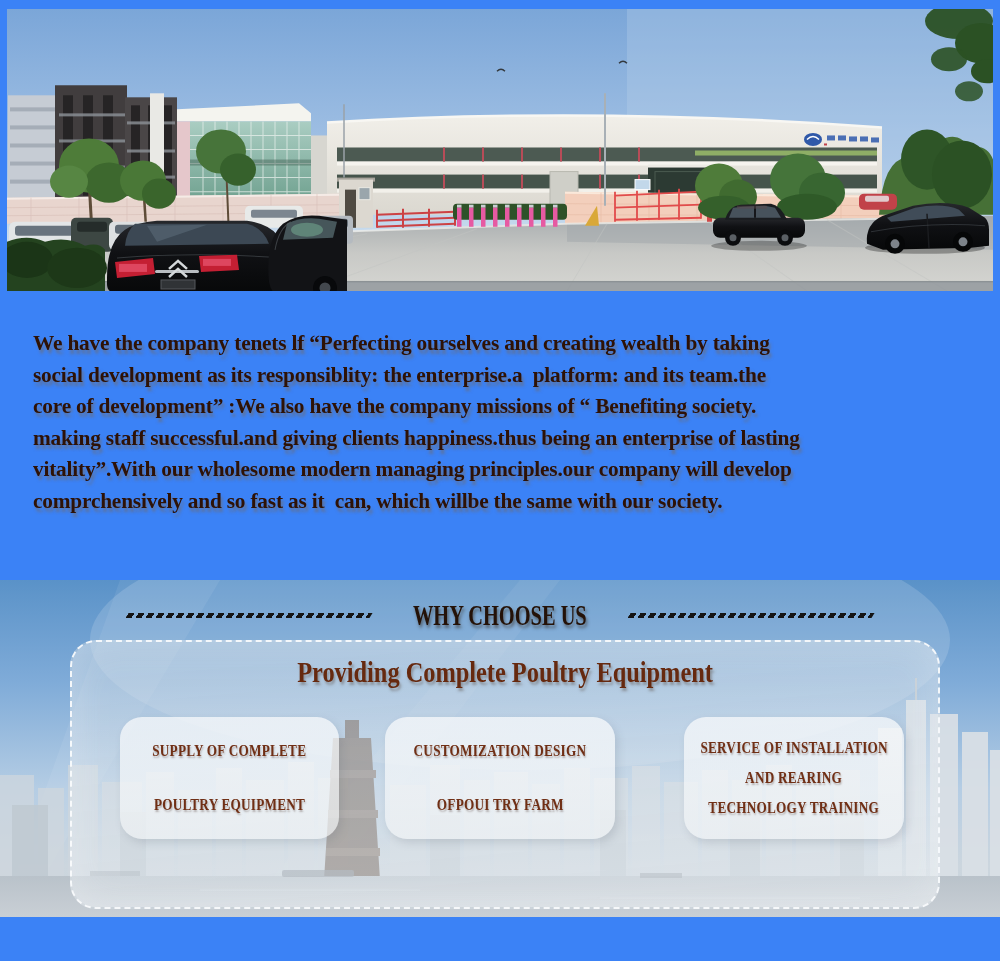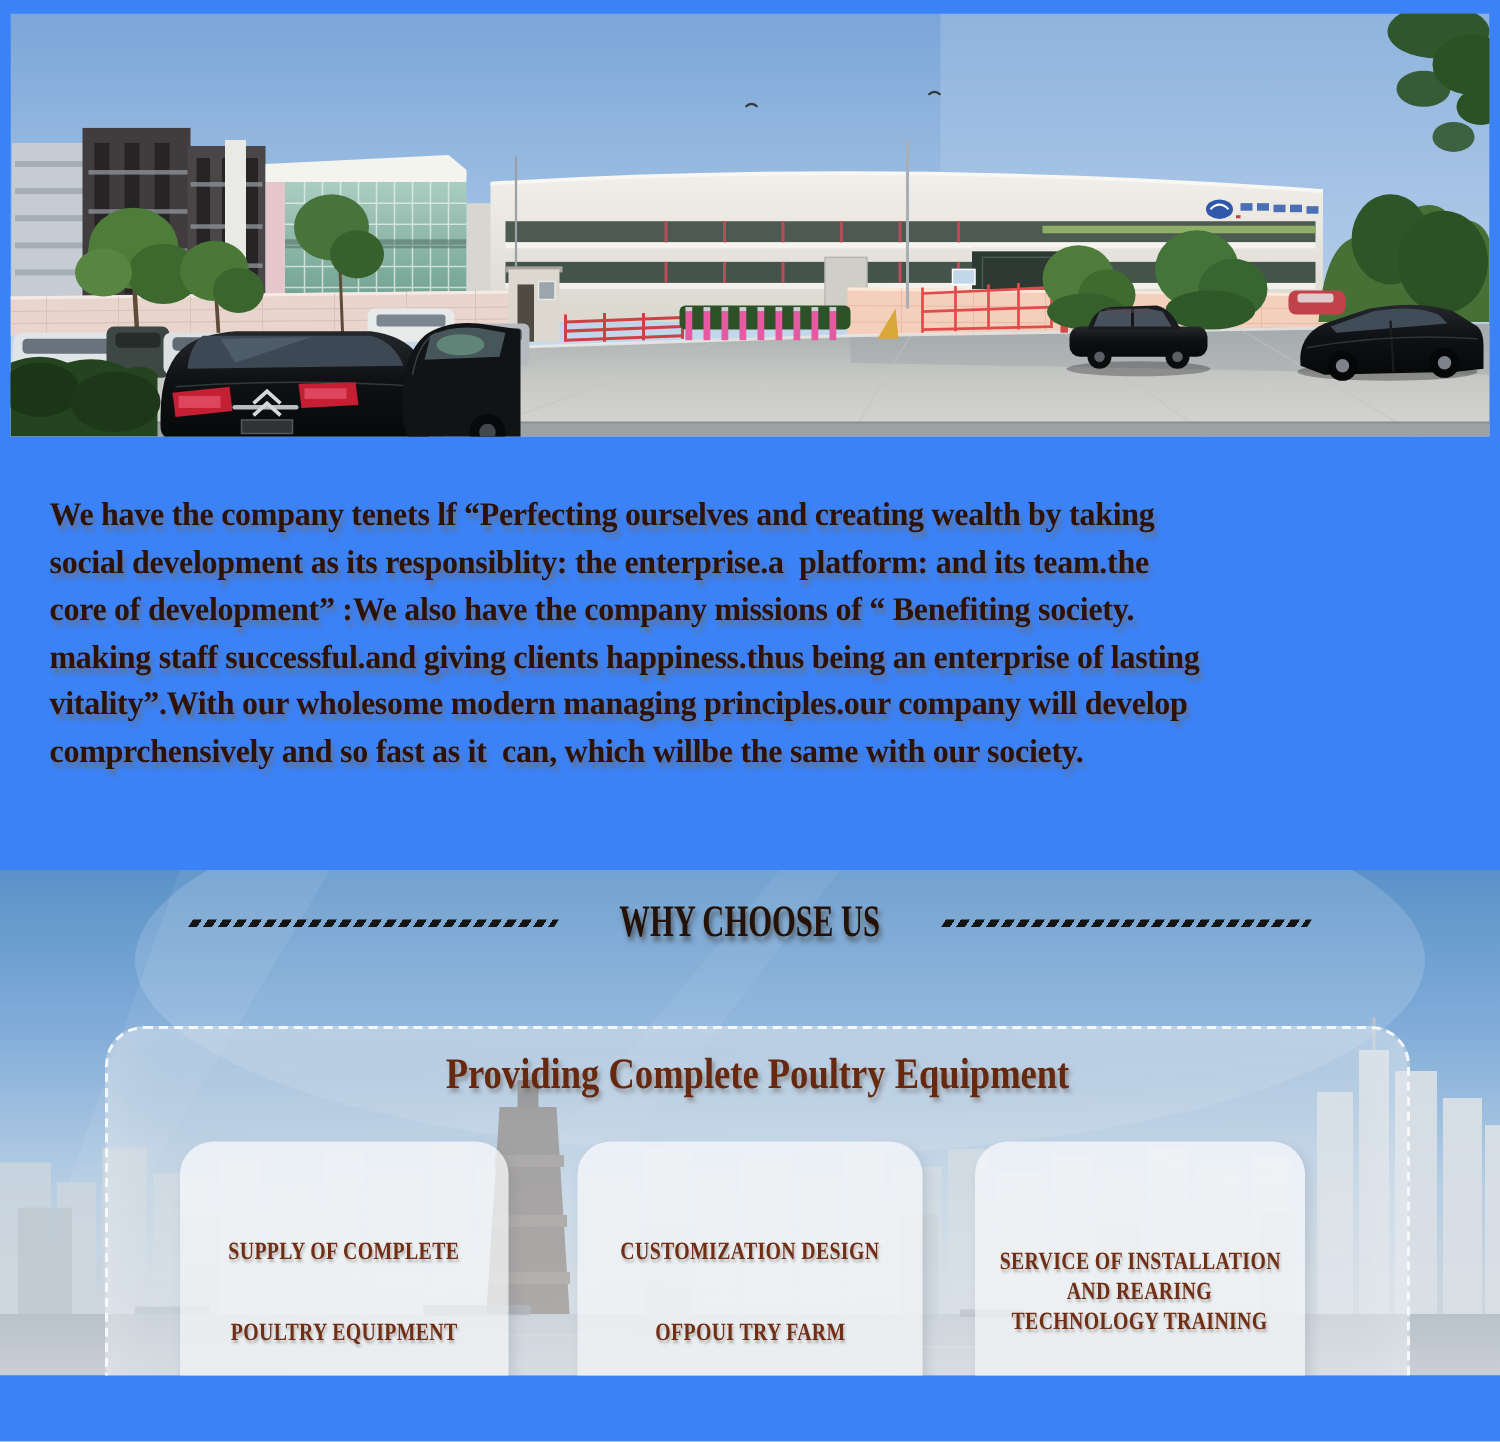--- a/index.html
+++ b/index.html
@@ -20,32 +20,32 @@
   .why-header{position:absolute;left:0;top:18px;width:100%;display:flex;
       align-items:center;justify-content:center;gap:1px;z-index:3;}
   .dash-line{width:244px;height:5px;flex:0 0 auto;transform:skewX(-32deg);
       background:repeating-linear-gradient(to right,#141414 0 6px,transparent 6px 10px);}
   .why-title{margin:0;font-size:30px;font-weight:bold;color:#241208;white-space:nowrap;
       transform:scaleX(0.68);transform-origin:center;
       text-shadow:2px 3px 4px rgba(55,50,45,0.65);}
   .panel{position:absolute;left:70px;top:60px;width:866px;height:265px;z-index:2;
       border:2px dashed rgba(248,250,252,0.95);border-radius:26px;
       background:linear-gradient(175deg,rgba(208,218,226,0.45),rgba(235,240,244,0.50));
-      box-shadow:inset 0 0 40px rgba(255,255,255,0.25);margin-top:44px;}
+      box-shadow:inset 0 0 40px rgba(255,255,255,0.25);}
   .panel-subtitle{position:absolute;left:0;top:14px;width:100%;margin:0;text-align:center;
       font-size:29px;font-weight:bold;color:#66290f;white-space:nowrap;
       transform:scaleX(0.84);transform-origin:center;
       text-shadow:2px 3px 3px rgba(95,85,80,0.5);}
-  .card{position:absolute;top:75px;height:199px;border-radius:22px;
+  .card{position:absolute;top:75px;height:122px;border-radius:22px;
       background:linear-gradient(rgba(250,251,252,0.72),rgba(242,245,247,0.66));
       box-shadow:3px 4px 8px rgba(100,110,125,0.20);
       display:flex;flex-direction:column;justify-content:center;align-items:center;}
   .card-1{left:48px;width:219px;gap:34px;}
   .card-2{left:313px;width:230px;gap:34px;}
-  .card-3{left:578px;width:220px;gap:0;}
+  .card-3{left:612px;width:220px;gap:10px;}
   .card-line{font-size:16.5px;font-weight:bold;color:#702f15;white-space:nowrap;
       transform:scaleX(0.80);transform-origin:center;letter-spacing:0.3px;
       text-shadow:1px 2px 2px rgba(110,95,90,0.45);}
 </style>
 </head>
 <body>
 
 <div class="page">
 
   <div class="hero">

